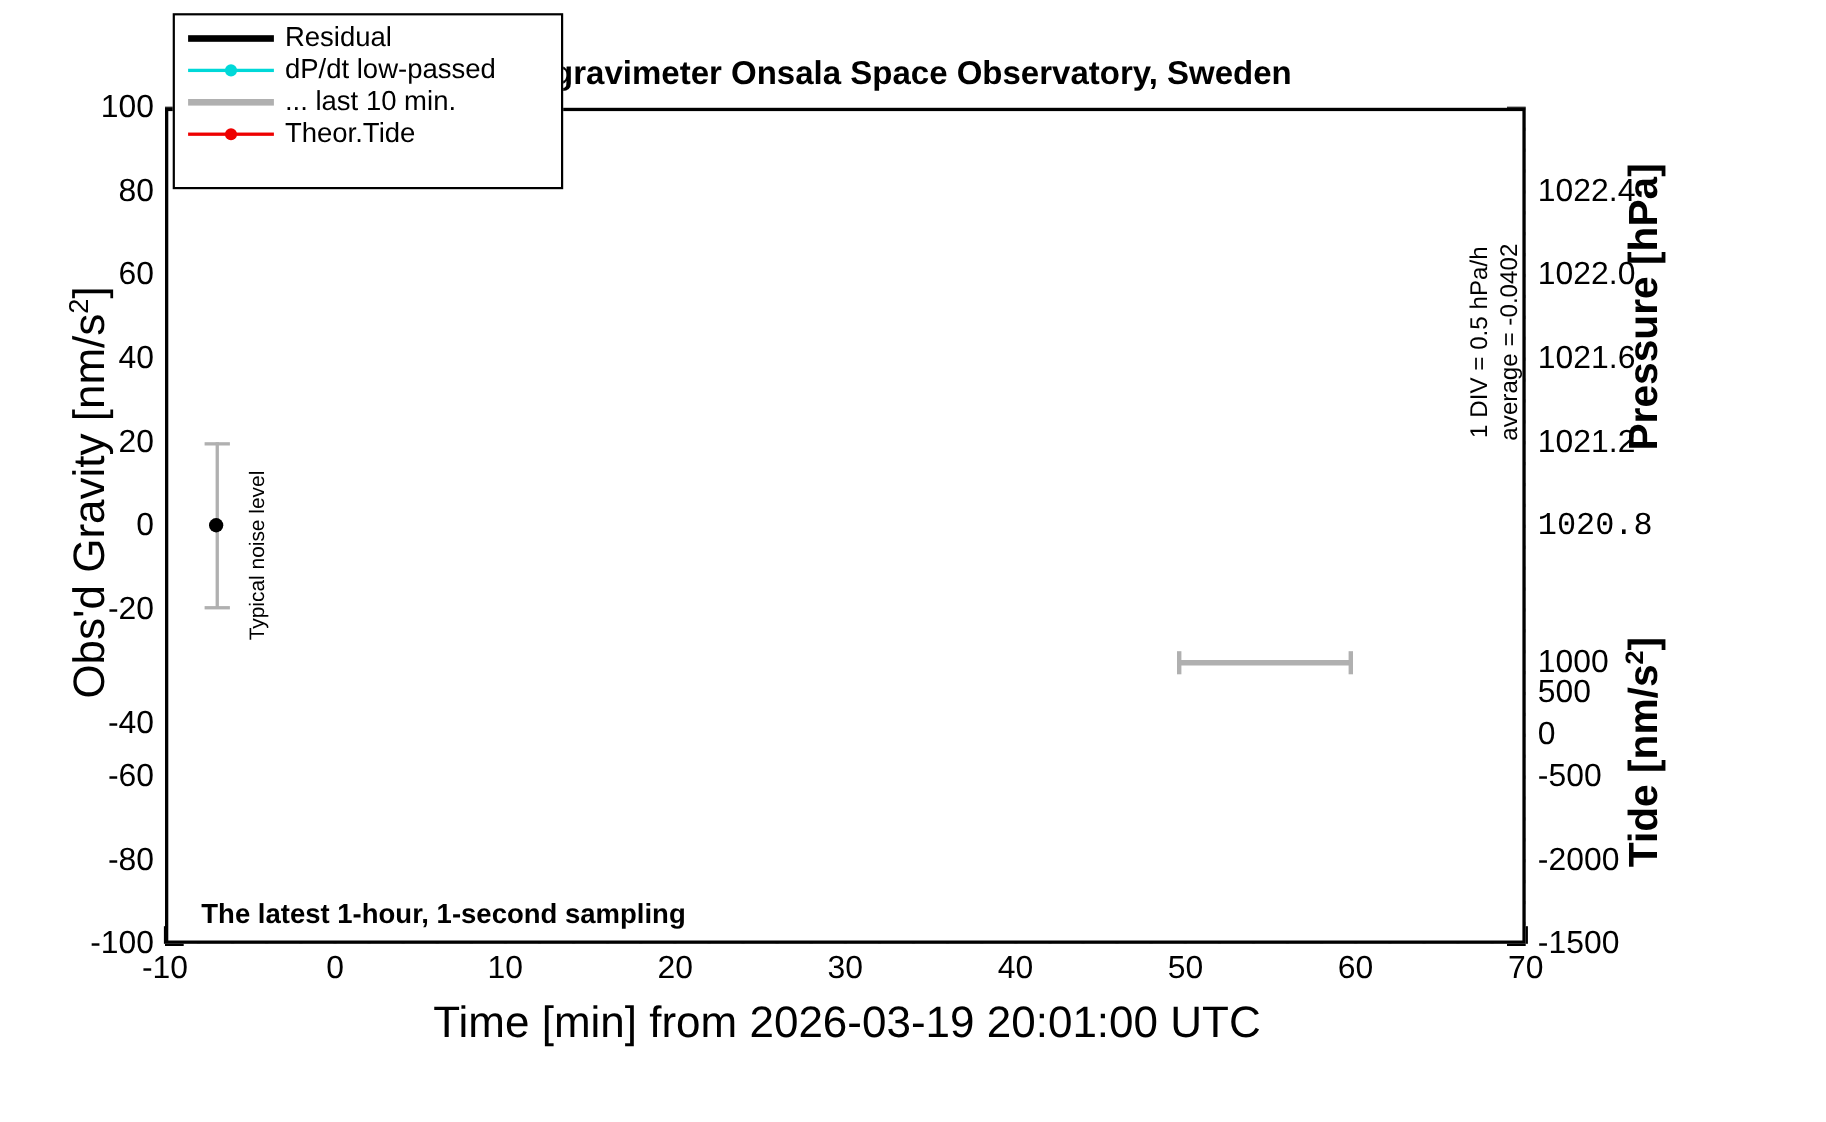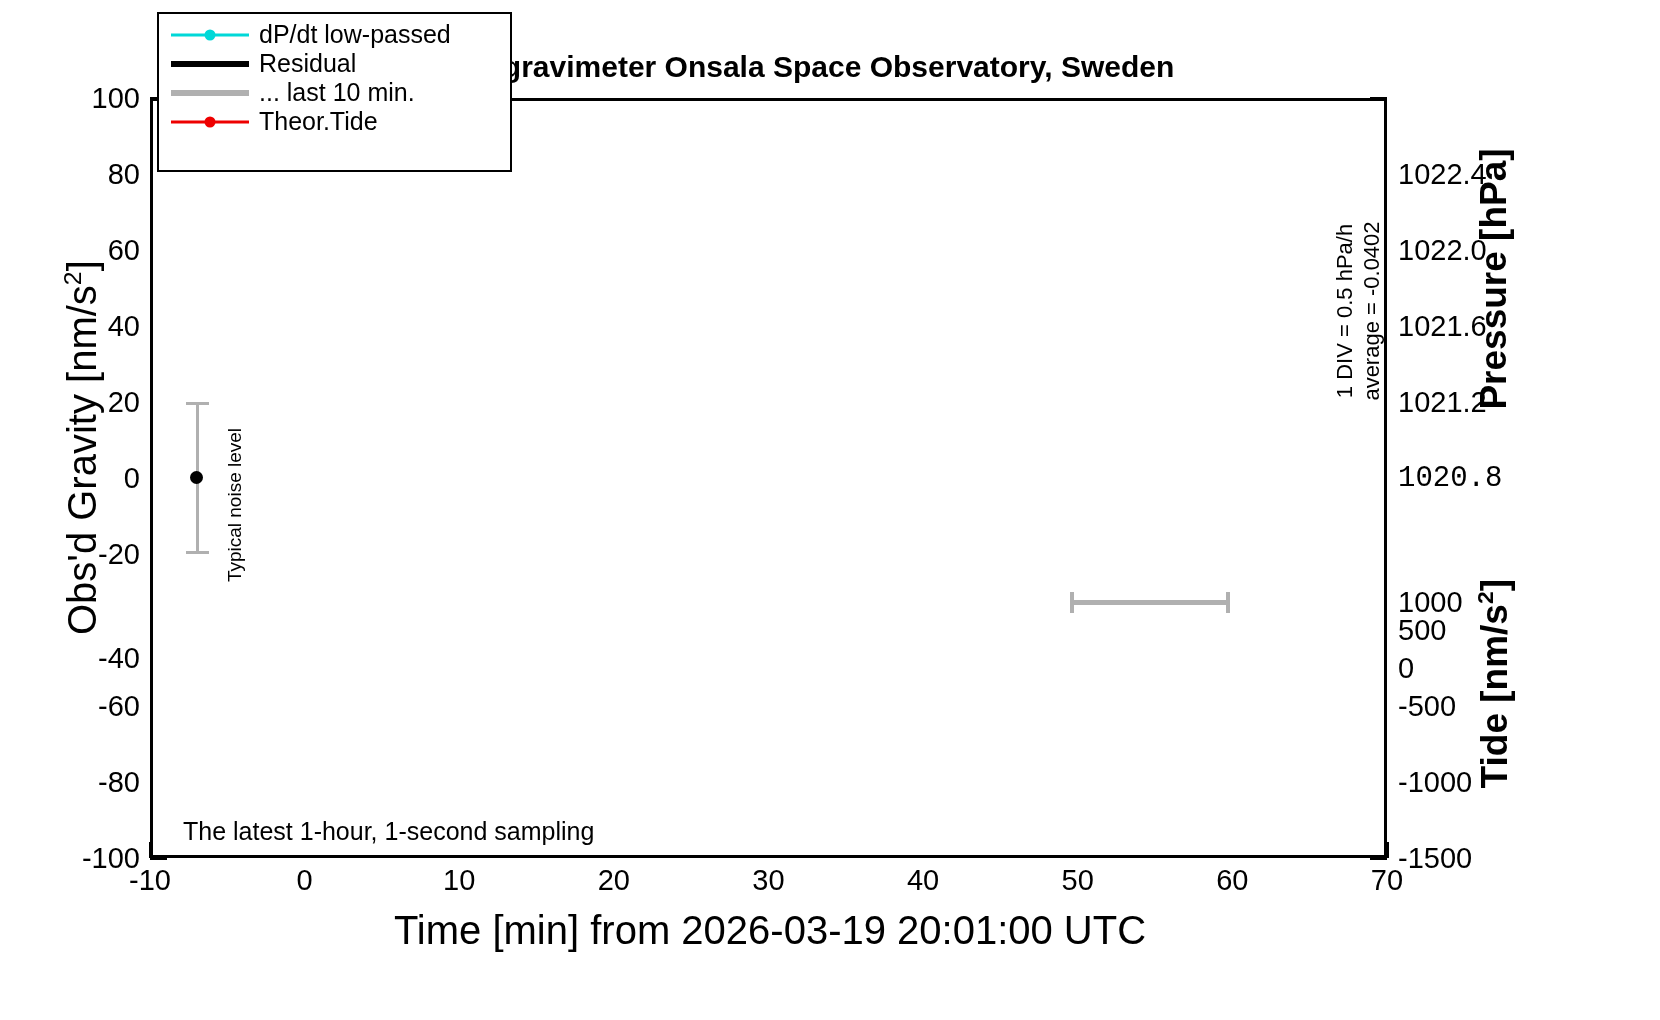--- a/index.html
+++ b/index.html
@@ -64,21 +64,21 @@
   .leg-row{display:flex;align-items:center;height:29px;}
   .leg-key{width:78px;height:20px;position:relative;flex:0 0 78px;margin-right:10px;}
   .leg-line{position:absolute;left:0;top:50%;width:78px;transform:translateY(-50%);}
   .leg-dot{position:absolute;left:50%;top:50%;width:11px;height:11px;border-radius:50%;
            transform:translate(-50%,-50%);}
   .leg-text{font-size:25px;color:#000;white-space:nowrap;line-height:1;}
 
   
   #title{left:150px; top:50px; width:1237px; text-align:center;
          font-size:30px; font-weight:700; color:#000; white-space:nowrap;}
-  #note-left{left:183px; top:817px; font-size:25px; font-weight:400; color:#000; white-space:nowrap;}
+  #note-left{left:183px; top:817px; font-size:25px; font-weight:700; color:#000; white-space:nowrap;}
   #note-right{left:958px; top:817px; font-size:25px; font-weight:700; color:#000; white-space:nowrap;}
 
   #noise-label{
     left:140px; top:494px; width:190px; text-align:center;
     transform:rotate(-90deg); transform-origin:center center;
     font-size:19px; color:#000; white-space:nowrap;
   }
   #div-label{
     left:1195px; top:298px; width:300px; text-align:center;
     transform:rotate(-90deg); transform-origin:center center;
@@ -243,21 +243,21 @@
       <div class="abs ytick-r" style="top: 250px;">1022.0</div>
       <div class="abs ytick-r" style="top: 326px;">1021.6</div>
       <div class="abs ytick-r" style="top: 402px;">1021.2</div>
       <div class="abs ytick-r" style="top: 478px; font-family: Liberation Mono, monospace;">1020.8</div>
     </div>
   <div class="abs" id="ylab-tide-col">
       <div class="abs ytick-r" style="top: 554px; margin-top: 48px;">1000</div>
       <div class="abs ytick-r" style="top: 630px;">500</div>
       <div class="abs ytick-r" style="top: 668px;">0</div>
       <div class="abs ytick-r" style="top: 706px;">-500</div>
-      <div class="abs ytick-r" style="top: 782px;">-1000</div>
+      <div class="abs ytick-r" style="top: 782px;">-2000</div>
       <div class="abs ytick-r" style="top: 858px;">-1500</div>
     </div>
   <div class="abs" id="xlab-row">
       <div class="abs xtick" style="left: 150px;">-10</div>
       <div class="abs xtick" style="left: 304.625px;">0</div>
       <div class="abs xtick" style="left: 459.25px;">10</div>
       <div class="abs xtick" style="left: 613.875px;">20</div>
       <div class="abs xtick" style="left: 768.5px;">30</div>
       <div class="abs xtick" style="left: 923.125px;">40</div>
       <div class="abs xtick" style="left: 1077.75px;">50</div>
@@ -304,30 +304,30 @@
   <div class="abs" id="last10-capr"></div>
 
   <div class="abs" id="div-label">1 DIV = 0.5 hPa/h</div>
   <div class="abs" id="avg-label">average = -0.0402</div>
 
   <div class="abs" id="note-left">The latest 1-hour, 1-second sampling</div>
 
   <div class="abs" id="legend">
       <div class="leg-row">
         <span class="leg-key">
+          <span class="leg-line" style="border-top: 6px solid rgb(0, 0, 0);"></span>
+        </span>
+        <span class="leg-text">Residual</span>
+      </div>
+      <div class="leg-row">
+        <span class="leg-key">
           <span class="leg-line" style="border-top: 3px solid rgb(0, 216, 216);"></span>
           <span class="leg-dot" style="background: rgb(0, 216, 216);"></span>
         </span>
         <span class="leg-text">dP/dt low-passed</span>
-      </div>
-      <div class="leg-row">
-        <span class="leg-key">
-          <span class="leg-line" style="border-top: 6px solid rgb(0, 0, 0);"></span>
-        </span>
-        <span class="leg-text">Residual</span>
       </div>
       <div class="leg-row">
         <span class="leg-key">
           <span class="leg-line" style="border-top: 6px solid rgb(176, 176, 176);"></span>
         </span>
         <span class="leg-text">... last 10 min.</span>
       </div>
       <div class="leg-row">
         <span class="leg-key">
           <span class="leg-line" style="border-top: 3px solid rgb(238, 0, 0);"></span>

